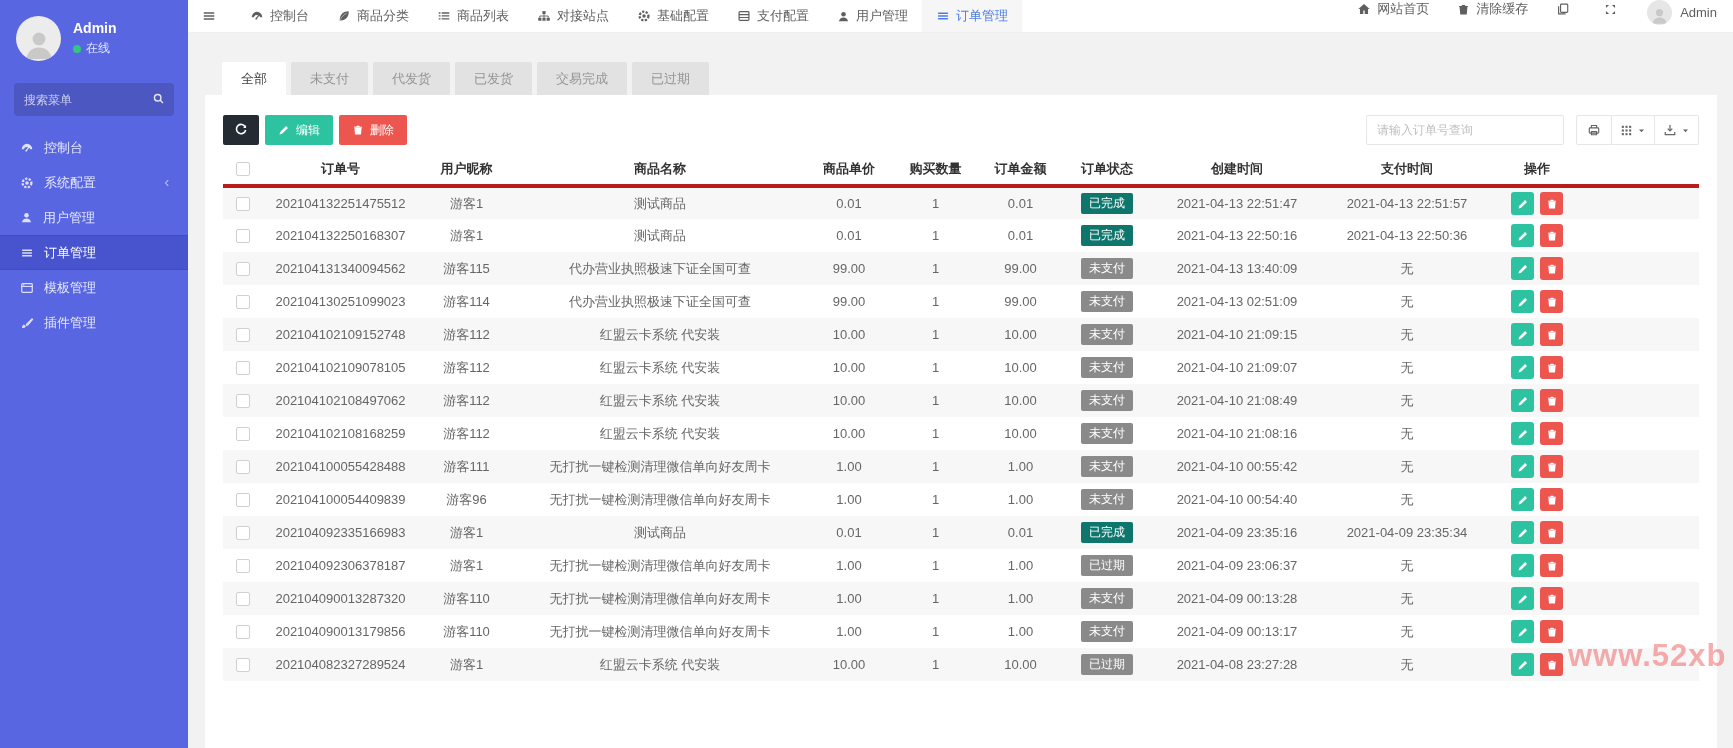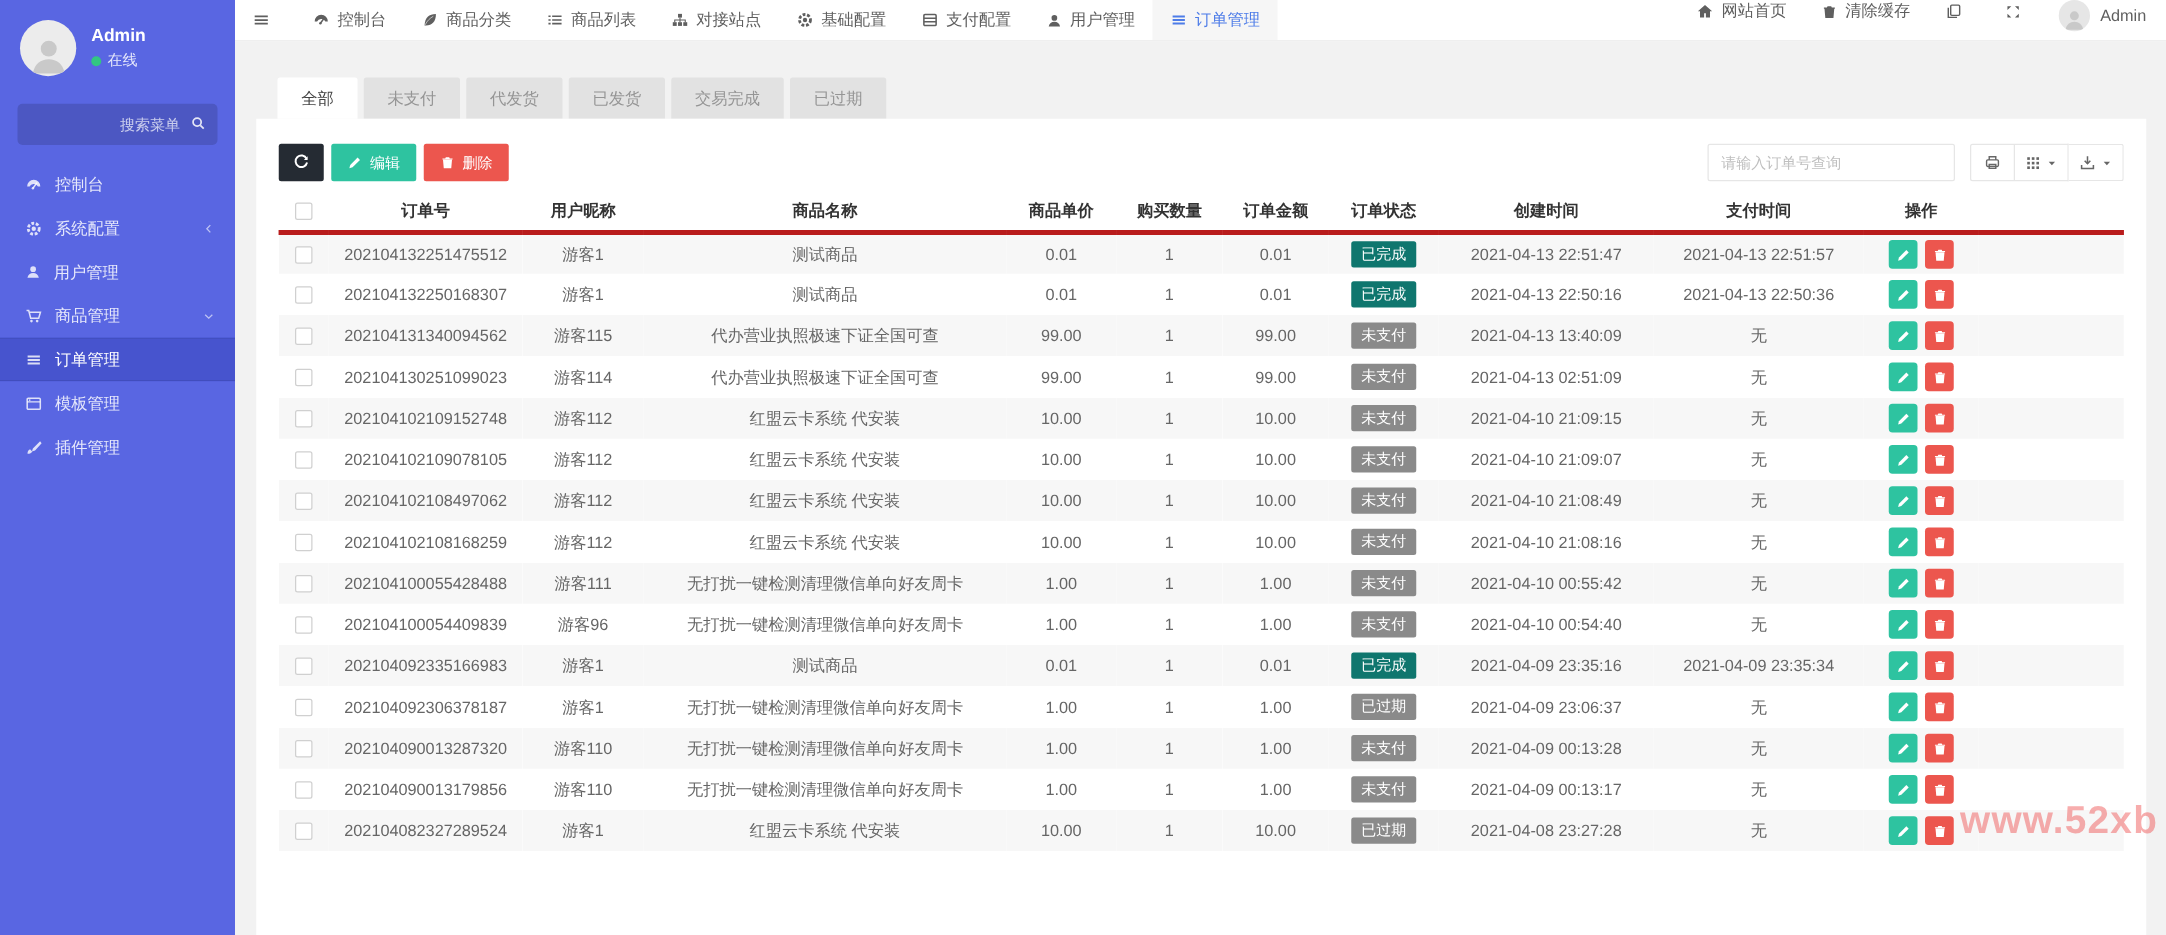--- a/index.html
+++ b/index.html
@@ -11,21 +11,21 @@
   
   .sidebar { width:188px; min-width:188px; height:748px; background:#5966e2; color:rgba(255,255,255,.85); display:flex; flex-direction:column; }
   .profile { display:flex; align-items:center; padding:16px 14px 18px 16px; gap:12px; }
   .avatar { width:45px; height:45px; border-radius:50%; background:#ececec; display:flex; align-items:flex-end; justify-content:center; overflow:hidden; }
   .avatar svg { display:block; }
   .profile-meta { display:flex; flex-direction:column; gap:4px; }
   .profile-name { color:#fff; font-weight:bold; font-size:14px; }
   .profile-status { font-size:12px; color:rgba(255,255,255,.85); display:flex; align-items:center; gap:5px; }
   .dot-online { width:8px; height:8px; border-radius:50%; background:#32c682; display:inline-block; }
   .side-search { margin:4px 14px 14px 14px; position:relative; }
-  .side-search input { width:100%; height:33px; background:rgba(0,0,0,.14); border:none; border-radius:4px; padding:0 30px 0 10px; color:#fff; font-size:12px; outline:none;text-align:right; }
+  .side-search input { width:100%; height:33px; background:rgba(0,0,0,.14); border:none; border-radius:4px; padding:0 30px 0 10px; color:#fff; font-size:12px; outline:none; }
   .side-search input::placeholder { color:rgba(255,255,255,.7); }
   .side-search .icon { position:absolute; right:9px; top:9px; color:rgba(255,255,255,.85); }
   .side-menu { display:flex; flex-direction:column; }
   .side-item { height:35px; display:flex; align-items:center; gap:10px; padding:0 16px 0 20px; font-size:13px; cursor:pointer; color:rgba(255,255,255,.85); }
   .side-item .label { flex:1; }
   .side-item .icon { color:rgba(255,255,255,.8); }
   .side-item .arrow { color:rgba(255,255,255,.6); }
   .side-item.active { background:#4754ce; color:#fff; box-shadow:inset 0 1px 0 rgba(0,0,0,.08), inset 0 -1px 0 rgba(0,0,0,.08); }
 
   
@@ -138,35 +138,20 @@
       </div>
       <div class="side-item">
         <span class="icon">
           <svg width="13" height="13" viewBox="0 0 16 16">
             <circle cx="8" cy="5.3" r="2.8" fill="currentColor"></circle>
             <path d="M2.4 13.8c.5-3.1 2.7-4.7 5.6-4.7s5.1 1.6 5.6 4.7z" fill="currentColor"></path>
           </svg>
         </span>
         <span class="label">用户管理</span>
 
-      </div>
-      <div class="side-item">
-        <span class="icon">
-          <svg width="14" height="14" viewBox="0 0 16 16">
-            <path d="M1.4 2.8h2l1.8 7h7.3l1.6-5.4H4.2" fill="none" stroke="currentColor" stroke-width="1.4"></path>
-            <circle cx="5.9" cy="12.4" r="1.2" fill="currentColor"></circle>
-            <circle cx="11.1" cy="12.4" r="1.2" fill="currentColor"></circle>
-          </svg>
-        </span>
-        <span class="label">商品管理</span>
-        <span class="icon arrow">
-          <svg width="10" height="10" viewBox="0 0 16 16">
-            <path d="M3.4 6l4.6 4.4L12.6 6" fill="none" stroke="currentColor" stroke-width="1.7"></path>
-          </svg>
-        </span>
       </div>
       <div class="side-item active">
         <span class="icon">
           <svg width="14" height="14" viewBox="0 0 16 16">
             <path d="M2.4 3.9h11.2v1.8H2.4zM2.4 7.1h11.2v1.8H2.4zM2.4 10.3h11.2v1.8H2.4z" fill="currentColor"></path>
           </svg>
         </span>
         <span class="label">订单管理</span>
 
       </div>

